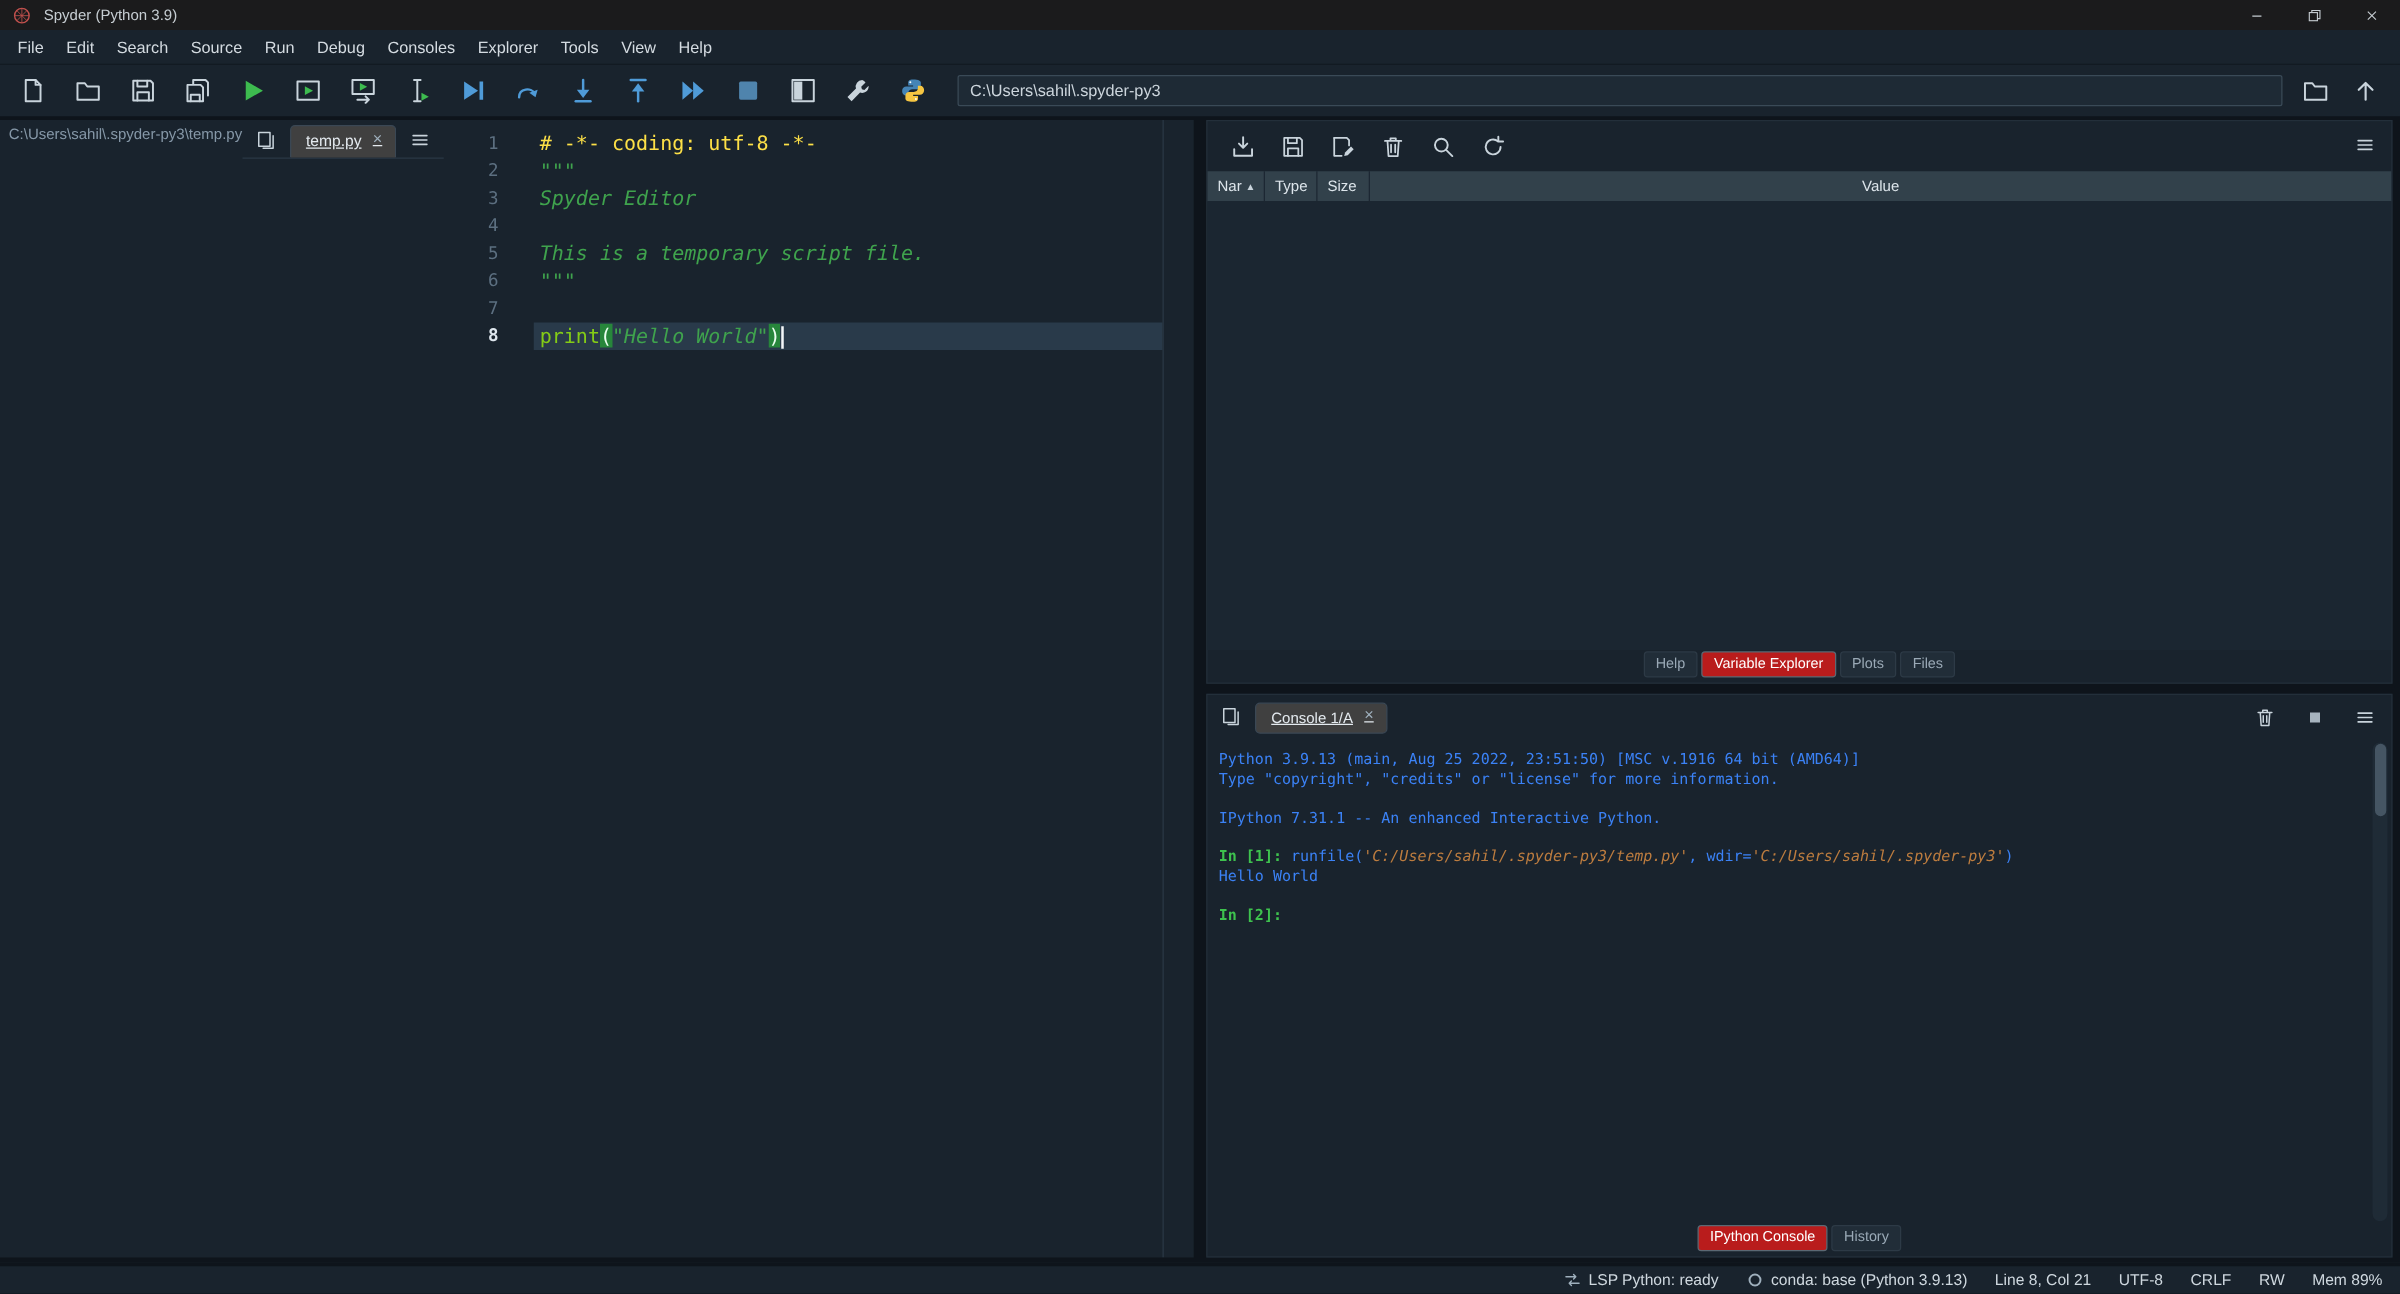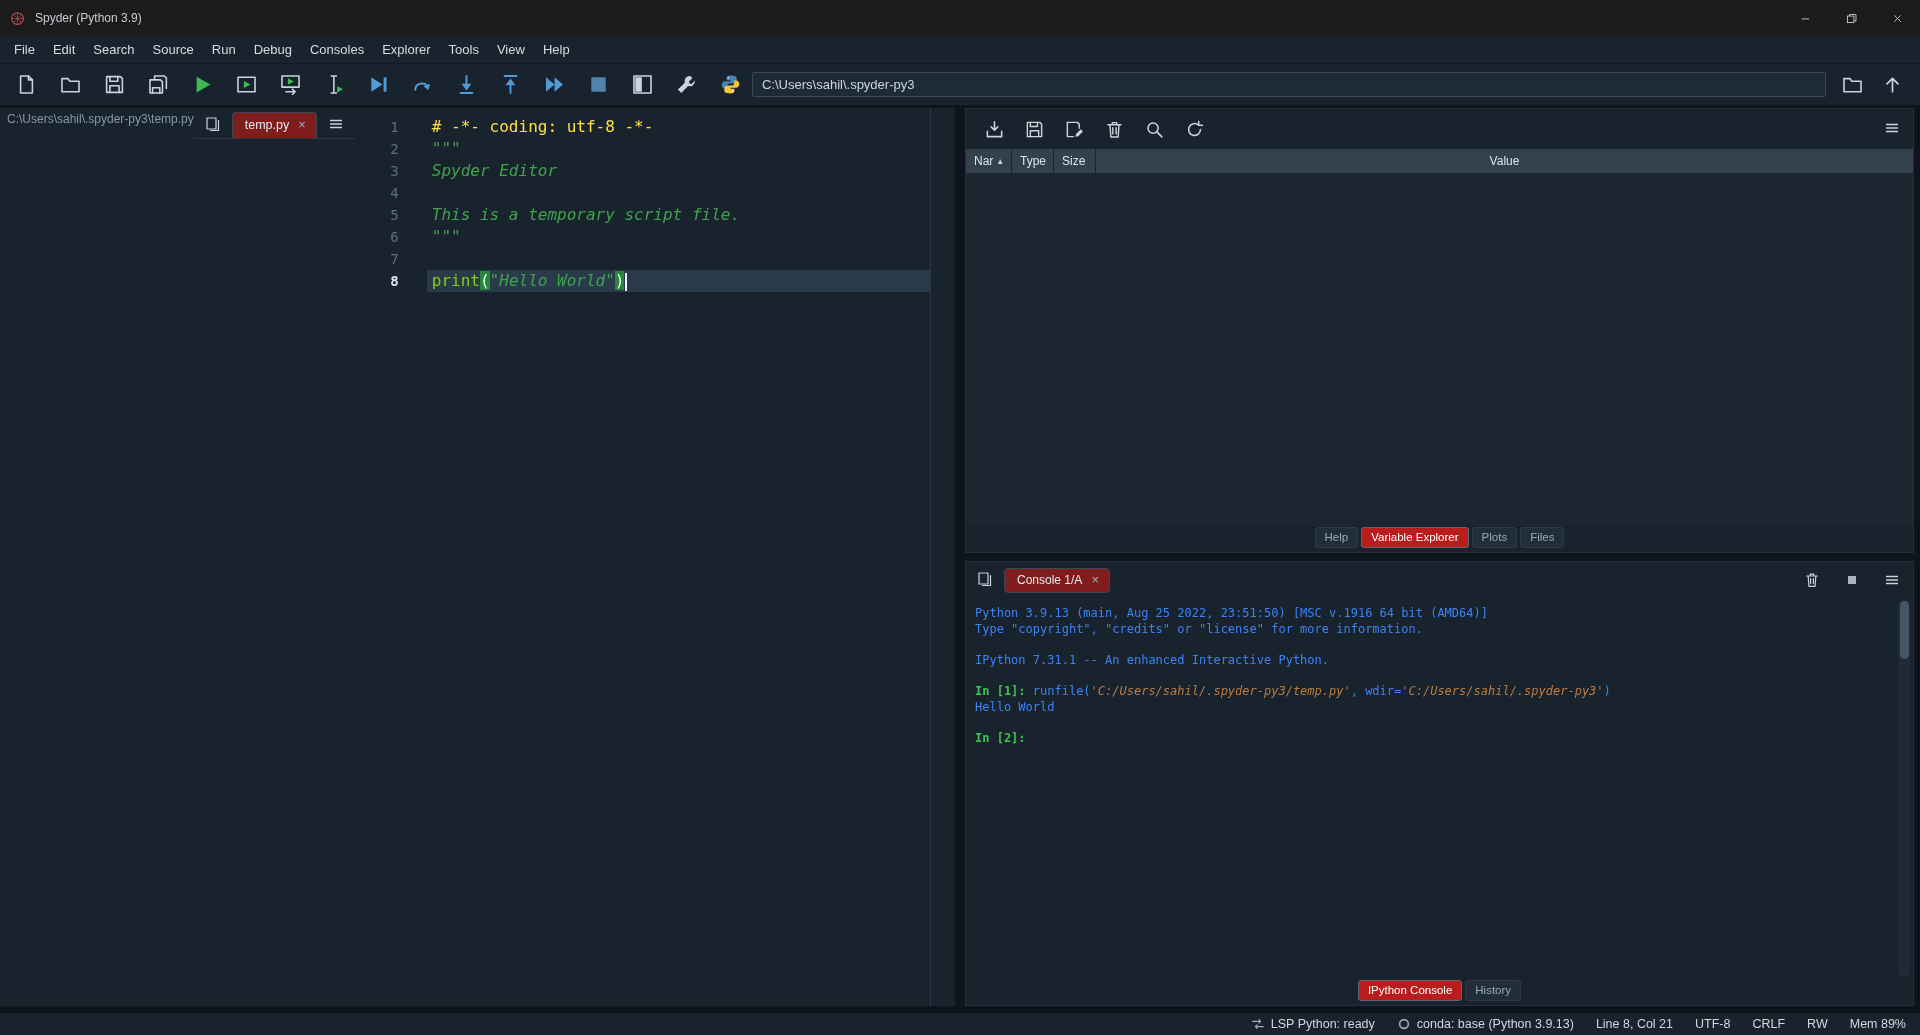--- a/index.html
+++ b/index.html
@@ -1,52 +1,52 @@
 <!DOCTYPE html>
 <html><head>
 <meta charset="utf-8">
 <style>
   * { margin:0; padding:0; box-sizing:border-box; }
   html,body { width:1920px; height:1035px; }
   body { background:#0e141b; font-family:"Liberation Sans",sans-serif; color:#d8dee4; overflow:hidden; font-size:13px; }
   .window { display:flex; flex-direction:column; width:1920px; height:1035px; }
 
   
-  .titlebar { height:36px; background:#1b1b1c; display:flex; align-items:center; padding-left:10px; flex:none; }
+  .titlebar { height:24px; background:#1b1b1c; display:flex; align-items:center; padding-left:10px; flex:none; }
   .app-icon { width:16px; height:16px; margin-right:9px; display:flex; align-items:center; }
   .app-icon svg { width:15px; height:15px; }
   .title-text { font-size:12px; color:#c6cdd2; }
   .win-buttons { margin-left:auto; display:flex; height:100%; }
   .win-btn { width:46px; height:100%; display:flex; align-items:center; justify-content:center; }
   .win-btn svg { width:13px; height:13px; }
 
   
   .menubar { height:28px; background:#19232d; display:flex; align-items:center; padding-left:5px; flex:none; border-bottom:1px solid #121a22; }
   .menu-item { padding:0 9px; font-size:13px; color:#d4dbe1; cursor:default; }
 
   
   .toolbar { height:44px; background:#19232d; display:flex; align-items:center; padding:0 8px 0 4px; flex:none; border-bottom:3px solid #0e141b; }
   .tb-buttons { display:flex; align-items:center; }
   .tbtn { width:38px; height:34px; margin:0 3px; display:flex; align-items:center; justify-content:center; border-radius:3px; }
   .tbtn svg { width:21px; height:21px; }
-  .path-box { flex:1; height:25px; background:#1e2a35; border:1px solid #3a4a57; border-radius:2px; color:#ccd5dc; font-size:13px; font-family:"Liberation Sans",sans-serif; padding:0 9px; outline:none; }
+  .path-box { flex:1; margin-left:14px; height:25px; background:#1e2a35; border:1px solid #3a4a57; border-radius:2px; color:#ccd5dc; font-size:13px; font-family:"Liberation Sans",sans-serif; padding:0 9px; outline:none; }
   .path-buttons { display:flex; align-items:center; margin-left:6px; }
   .path-buttons .tbtn { width:34px; }
 
   
   .main { flex:1; display:flex; gap:10px; padding:0 6px 4px 0; min-height:0; background:#0e141b; }
 
   
   .editor-pane { width:955px; flex:none; background:#19232d; display:flex; min-height:0; }
   .breadcrumb { height:23px; line-height:23px; padding-left:7px; font-size:12px; color:#8698a8; flex:none; }
   .tabbar { height:31px; display:flex; align-items:flex-end; padding:0 6px; border-bottom:1px solid #2a3845; flex:none; gap:6px; }
   .icon-btn { width:26px; height:24px; display:flex; align-items:center; justify-content:center; border-radius:3px; margin-bottom:2px; }
   .icon-btn svg { width:16px; height:16px; }
   .icon-btn.right { margin-left:auto; }
-  .etab { display:flex; align-items:center; gap:9px; background:#7f1d1d; border:1px solid #3a4754; border-bottom:none; border-radius:4px 4px 0 0; padding:5px 10px 6px 12px; font-size:12.5px; color:#e4eaef; }
+  .etab { display:flex; align-items:flex-start; gap:9px; background:#404040; border:1px solid #3a4754; border-bottom:none; border-radius:4px 4px 0 0; padding:5px 10px 6px 12px; font-size:12.5px; color:#e4eaef;text-decoration:underline; }
   .tab-close { color:#9fb0bd; font-size:13px; line-height:10px; }
   .code-area { flex:1; position:relative; font-family:"DejaVu Sans Mono",monospace; font-size:16px; line-height:22px; padding-top:8px; overflow:hidden; min-height:0; }
   .edge-line { position:absolute; top:0; bottom:0; left:867px; width:1px; background:#2a3845; }
   .scroll-edge { position:absolute; top:0; bottom:0; right:24px; width:1px; background:#2a3845; }
   .code-line { display:flex; height:22px; }
   .gutter { width:72px; flex:none; text-align:right; padding-right:28px; color:#5c6f80; font-size:14px; }
   .code-text { flex:1; white-space:pre; padding-left:5px; color:#e8eef2; margin-right:25px; }
   .code-line.current .code-text { background:#293a4a; }
   .code-line.current .gutter { color:#dfe7ee; font-weight:bold; }
   .tk-comment { color:#fde047; }

